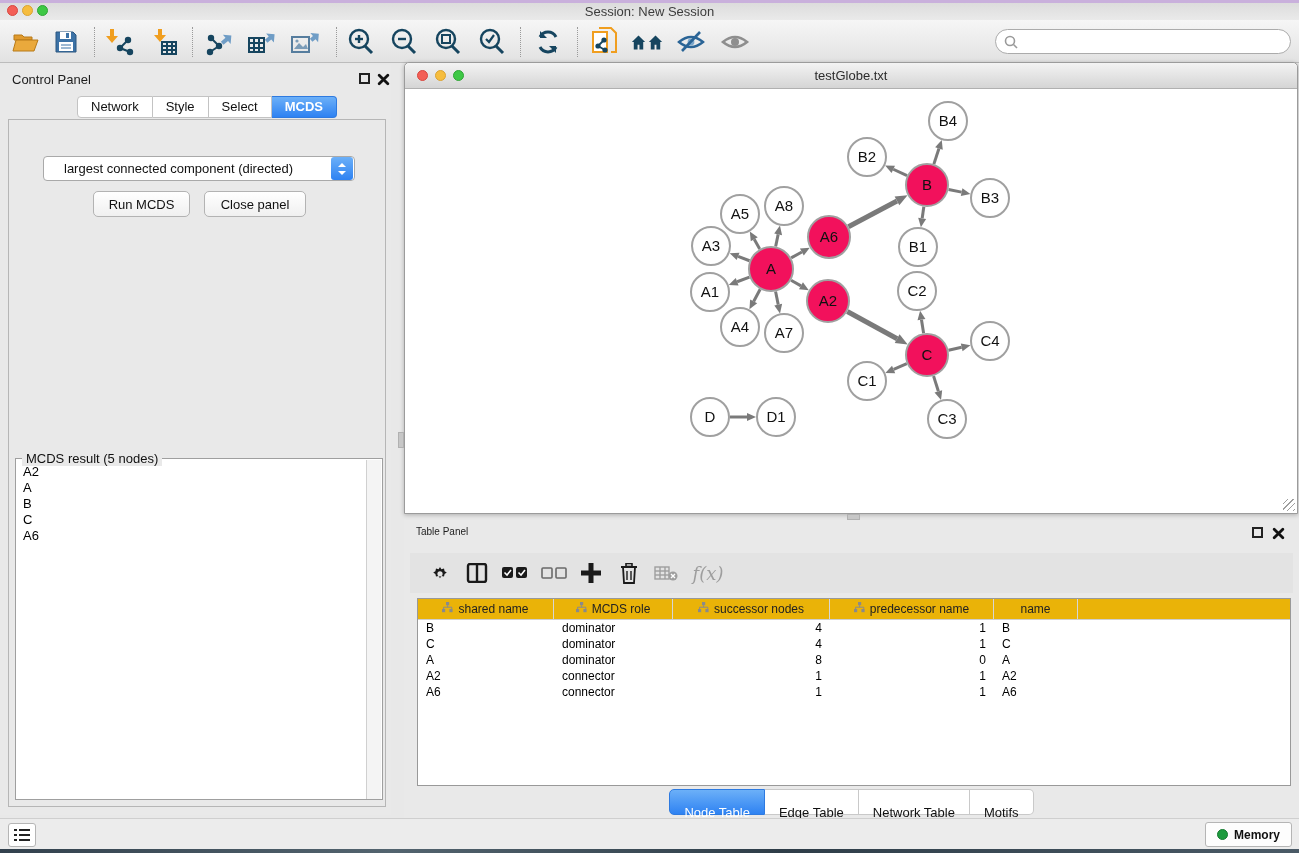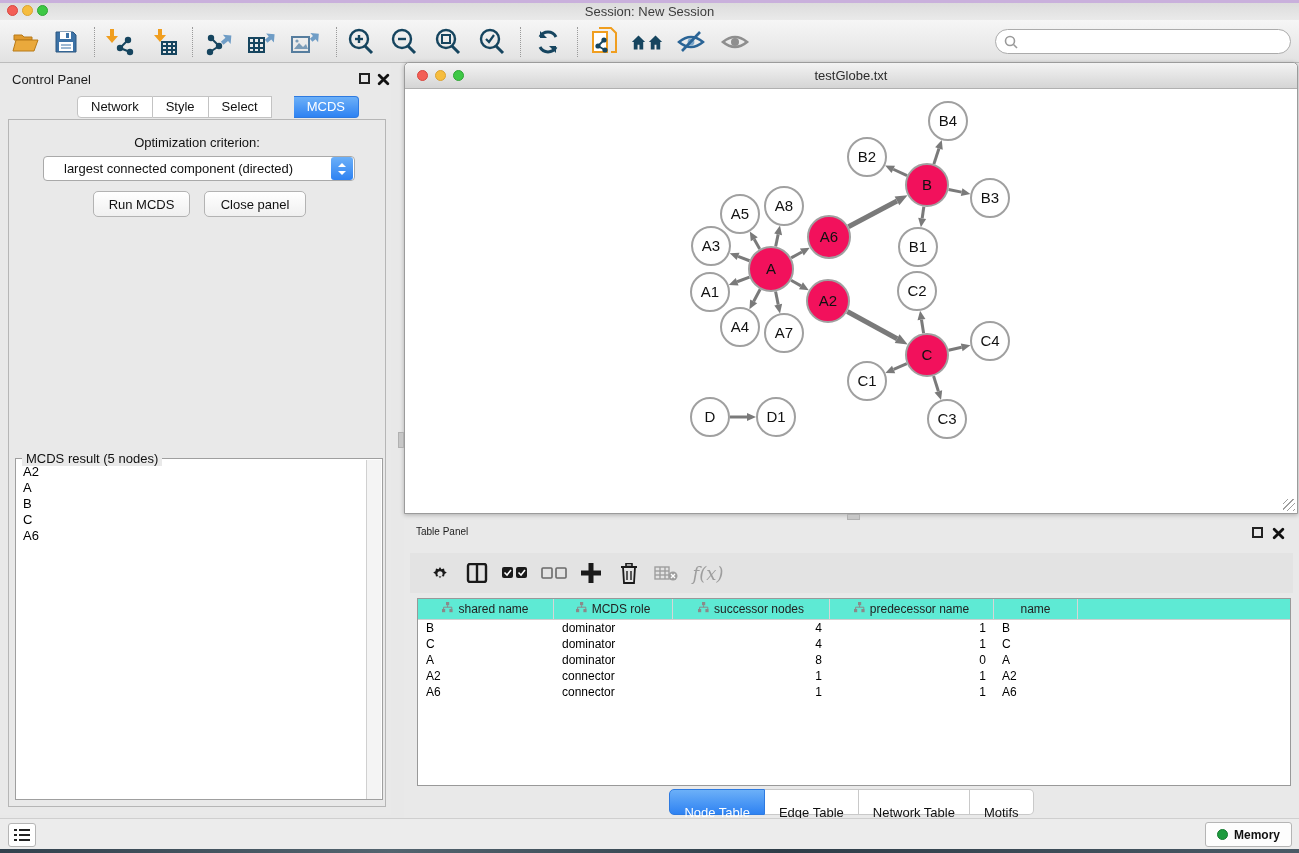--- a/index.html
+++ b/index.html
@@ -30,21 +30,21 @@
   #control-panel { left:0; top:65px; width:391px; height:750px; background:#e9e9e9; }
   #cp-header { position:absolute; left:0; top:0; width:100%; height:28px; }
   #cp-title { position:absolute; left:12px; top:7px; font-size:13px; color:#1d1d1d; }
   .panel-float { position:absolute; width:11px; height:11px; border:2px solid #222; background:transparent; }
   .panel-close { position:absolute; width:13px; height:13px; }
   #cp-tabs { position:absolute; left:77px; top:31px; height:22px; display:flex; }
   .cp-tab { height:22px; padding:0 13px; background:#fff; border:1px solid #c3c3c3; border-left:none;
     font-size:13px; line-height:20px; color:#111; }
   .cp-tab:first-child { border-left:1px solid #c3c3c3; border-radius:4px 0 0 4px; }
   .cp-tab:last-child { border-radius:0 4px 4px 0; }
-  .cp-tab.active { background:linear-gradient(#6cb0f8,#2e82f2); color:#fff; border-color:#2e7ae0; font-weight:normal;margin-left:22px; }
+  .cp-tab.active { background:linear-gradient(#6cb0f8,#2e82f2); color:#fff; border-color:#2e7ae0; font-weight:bold; }
   #cp-content { position:absolute; left:8px; top:54px; width:378px; height:688px;
     border:1px solid #b6b6b6; background:#e9e9e9; }
   #opt-label { position:absolute; left:0; top:15px; width:100%; text-align:center; font-size:13px; color:#111; }
   #criterion-select { position:absolute; left:34px; top:36px; width:312px; height:25px; background:#fff;
     border:1px solid #a9a9a9; border-radius:4px; display:flex; align-items:center; }
   #criterion-select .sel-text { flex:1; font-size:13px; padding-left:20px; color:#111; white-space:nowrap; }
   #criterion-select .sel-arrows { width:22px; height:23px; border-radius:3px; margin-right:1px;
     background:linear-gradient(#6cb0f8,#2e82f2); display:flex; flex-direction:column; align-items:center; justify-content:center; }
   .cp-btn { position:absolute; top:71px; height:26px; background:linear-gradient(#ffffff,#f0f0f0);
     border:1px solid #b3b3b3; border-radius:5px; font-size:13px; color:#111; text-align:center; }
@@ -70,21 +70,21 @@
   #desk-vthumb { left:398px; top:432px; width:6px; height:16px; background:#c7c7c7; border:1px solid #b1b1b1; }
   #desk-hthumb { left:847px; top:514px; width:13px; height:6px; background:#c7c7c7; border:1px solid #b1b1b1; }
 
   
   #table-panel { left:404px; top:520px; width:895px; height:298px; background:#e9e9e9; }
   #tp-title { position:absolute; left:12px; top:6px; font-size:10px; color:#1d1d1d; }
   #tp-toolbar { position:absolute; left:6px; top:33px; width:883px; height:40px; background:#e3e3e3; }
   .tp-icon { position:absolute; top:8px; width:26px; height:24px; display:flex; align-items:center; justify-content:center; }
   #tp-fx { font-family:"DejaVu Serif", serif; font-style:italic; font-size:18px; color:#9e9e9e; }
   #node-table { position:absolute; left:13px; top:78px; width:874px; height:188px; background:#fff; border:1px solid #999; }
-  #nt-header { display:flex; height:21px; background:#5eead4; border-bottom:1px solid #cfcfcf; }
+  #nt-header { display:flex; height:21px; background:#eab308; border-bottom:1px solid #cfcfcf; }
   .nt-hcell { display:flex; align-items:center; justify-content:center; font-size:12px; color:#222;
     border-right:1px solid #d6d6d6; gap:5px; }
   .nt-row { display:flex; height:16px; }
   .nt-cell { font-size:12px; color:#000; padding:1px 8px 0 8px; white-space:nowrap; overflow:hidden; }
   .al-r { text-align:right; } .al-l { text-align:left; }
   #tp-tabs { position:absolute; left:0; right:0; top:269px; display:flex; justify-content:center; }
   .tp-tab { height:23px; padding:12px 14px; background:#fff; border:1px solid #c9c9c9; border-left:none;
     font-size:13px; line-height:21px; color:#111; }
   .tp-tab:first-child { border-left:1px solid #c9c9c9; border-radius:5px 0 0 5px; }
   .tp-tab:last-child { border-radius:0 5px 5px 0; }
@@ -270,21 +270,20 @@
         <path d="M2 2 L10 10 M10 2 L2 10" stroke="#111" stroke-width="2.6" stroke-linecap="round"></path>
       </svg>
   </div>
   <div id="cp-tabs">
       <div class="cp-tab">Network</div>
       <div class="cp-tab">Style</div>
       <div class="cp-tab">Select</div>
       <div class="cp-tab active">MCDS</div>
     </div>
   <div id="cp-content">
-    <div id="opt-label">Optimization criterion:</div>
     <div id="criterion-select">
       <span class="sel-text">largest connected component (directed)</span>
       <span class="sel-arrows">
         <svg width="10" height="14" viewBox="0 0 10 14">
             <path d="M5 1 L9 5 H1 Z" fill="#fff"></path>
             <path d="M5 13 L1 9 H9 Z" fill="#fff"></path>
           </svg>
       </span>
     </div>
     <button class="cp-btn" id="run-btn">Run MCDS</button>

